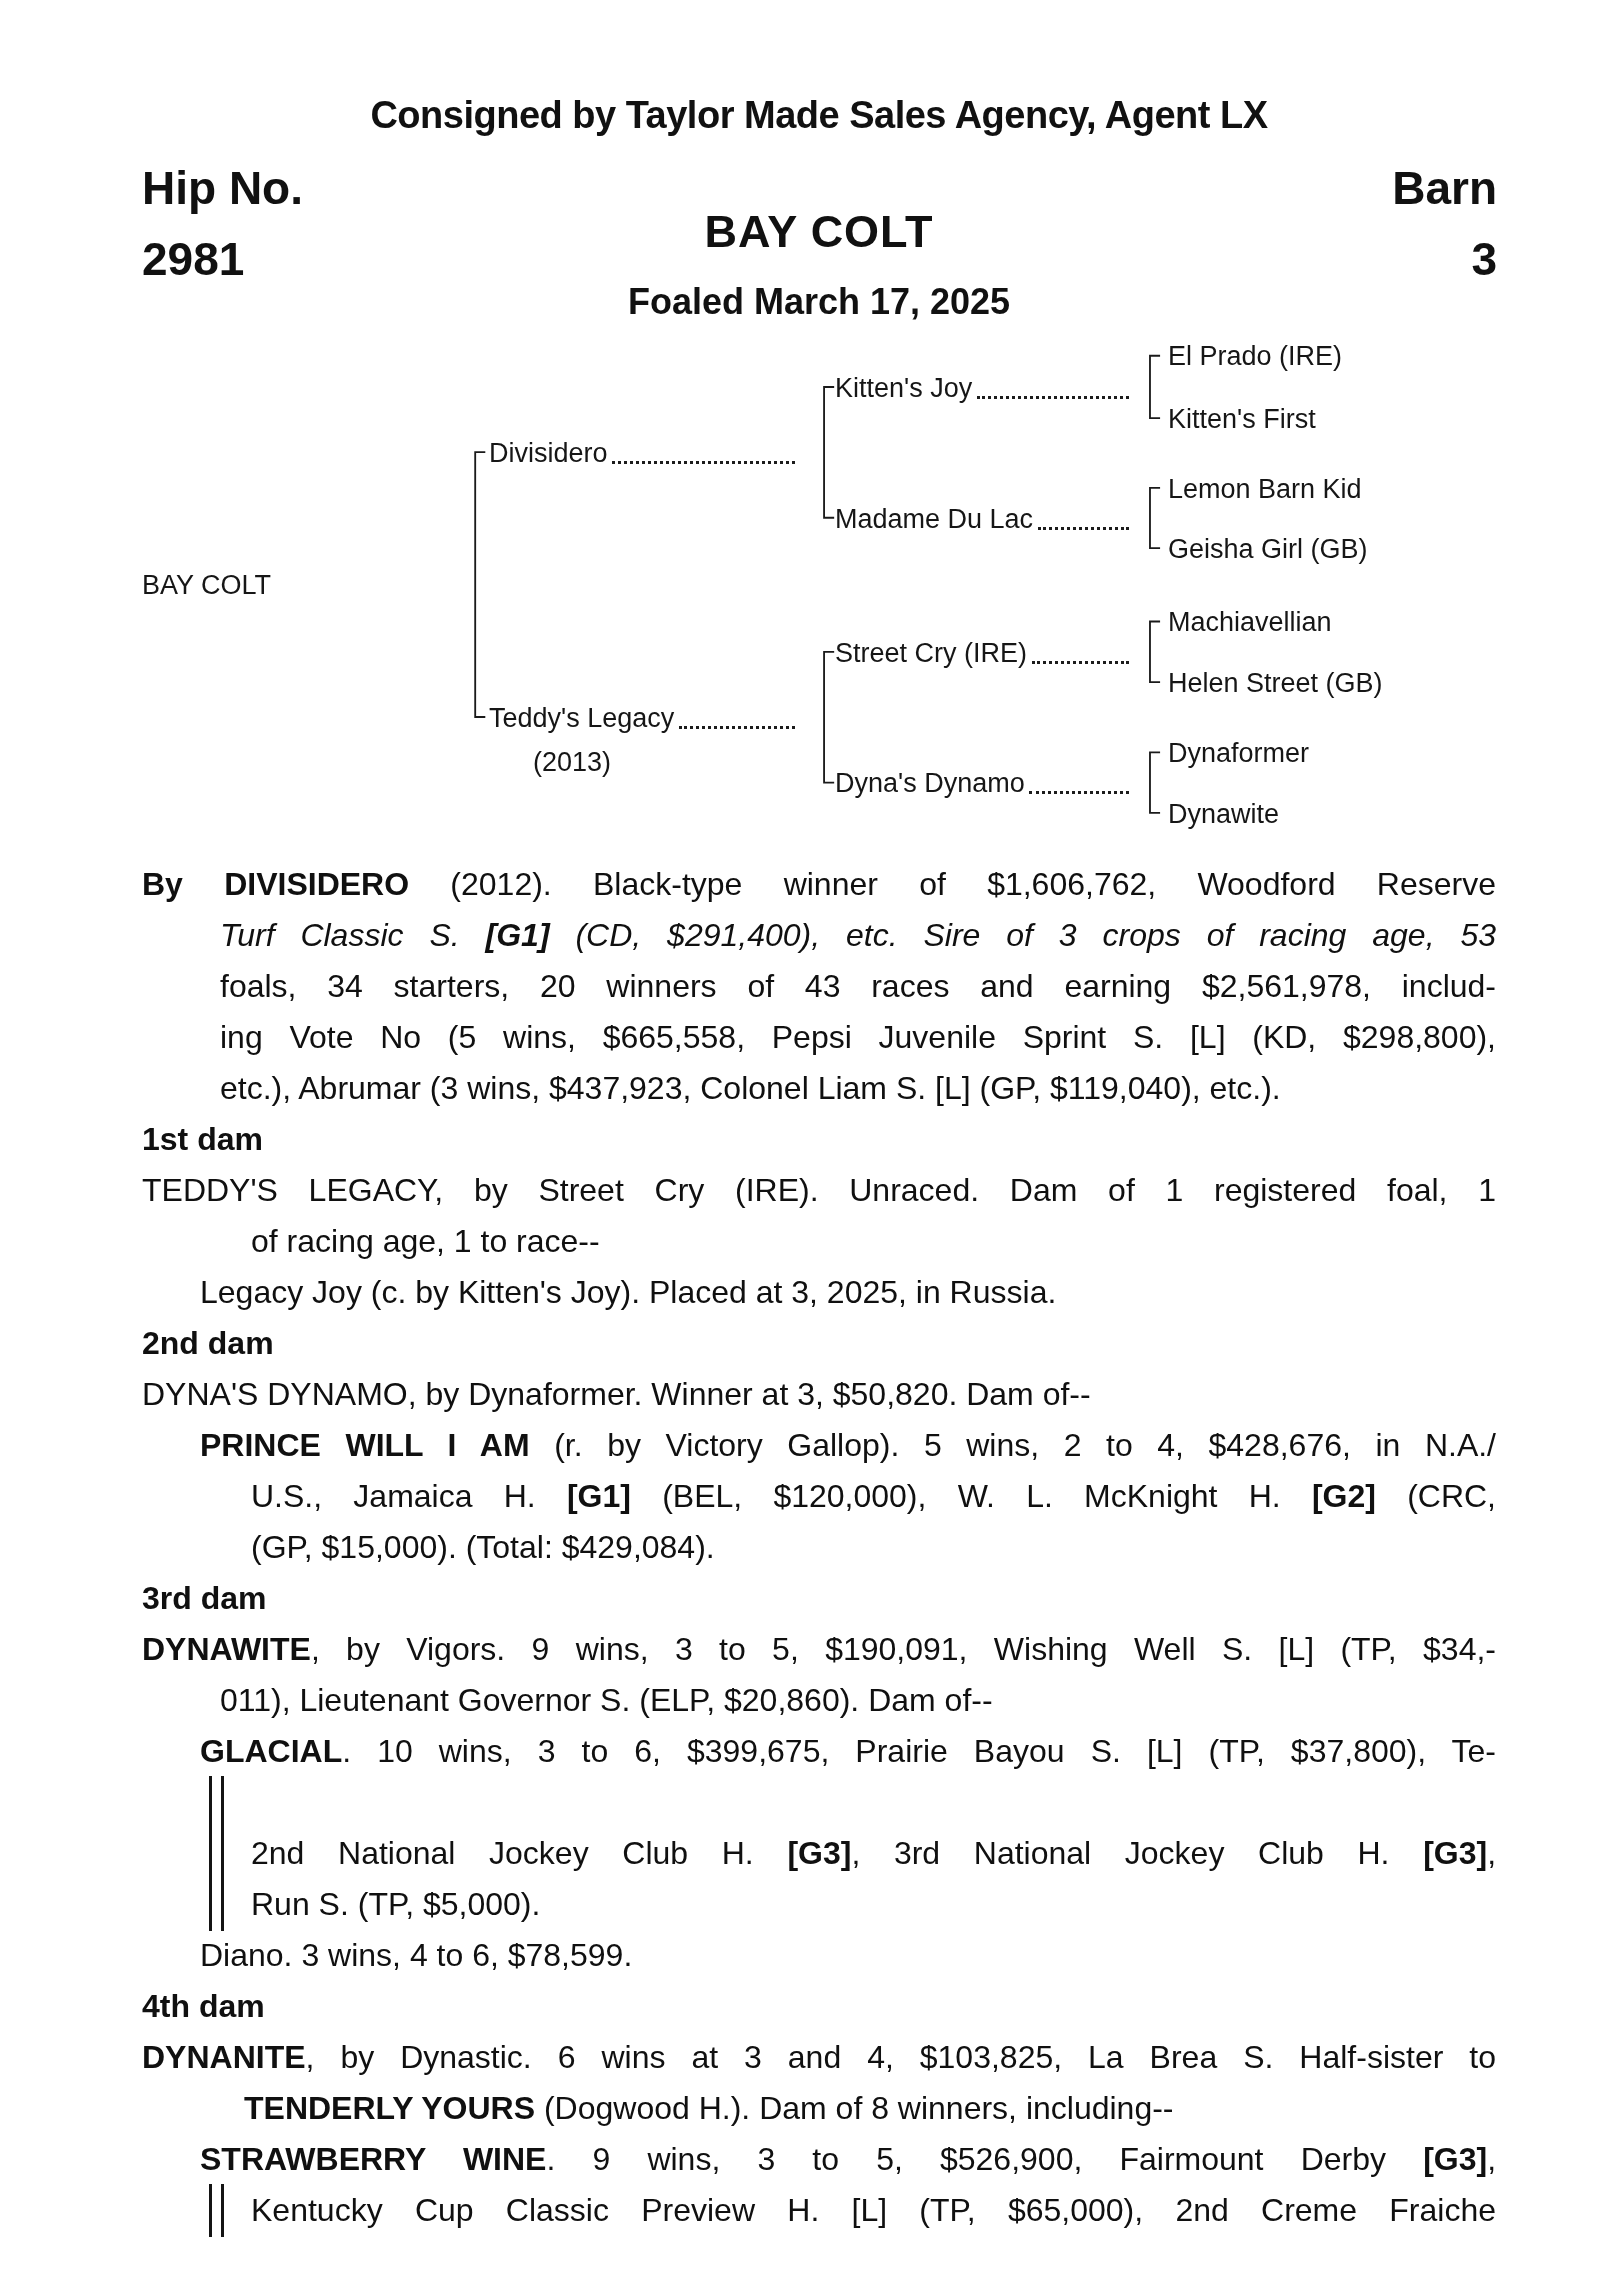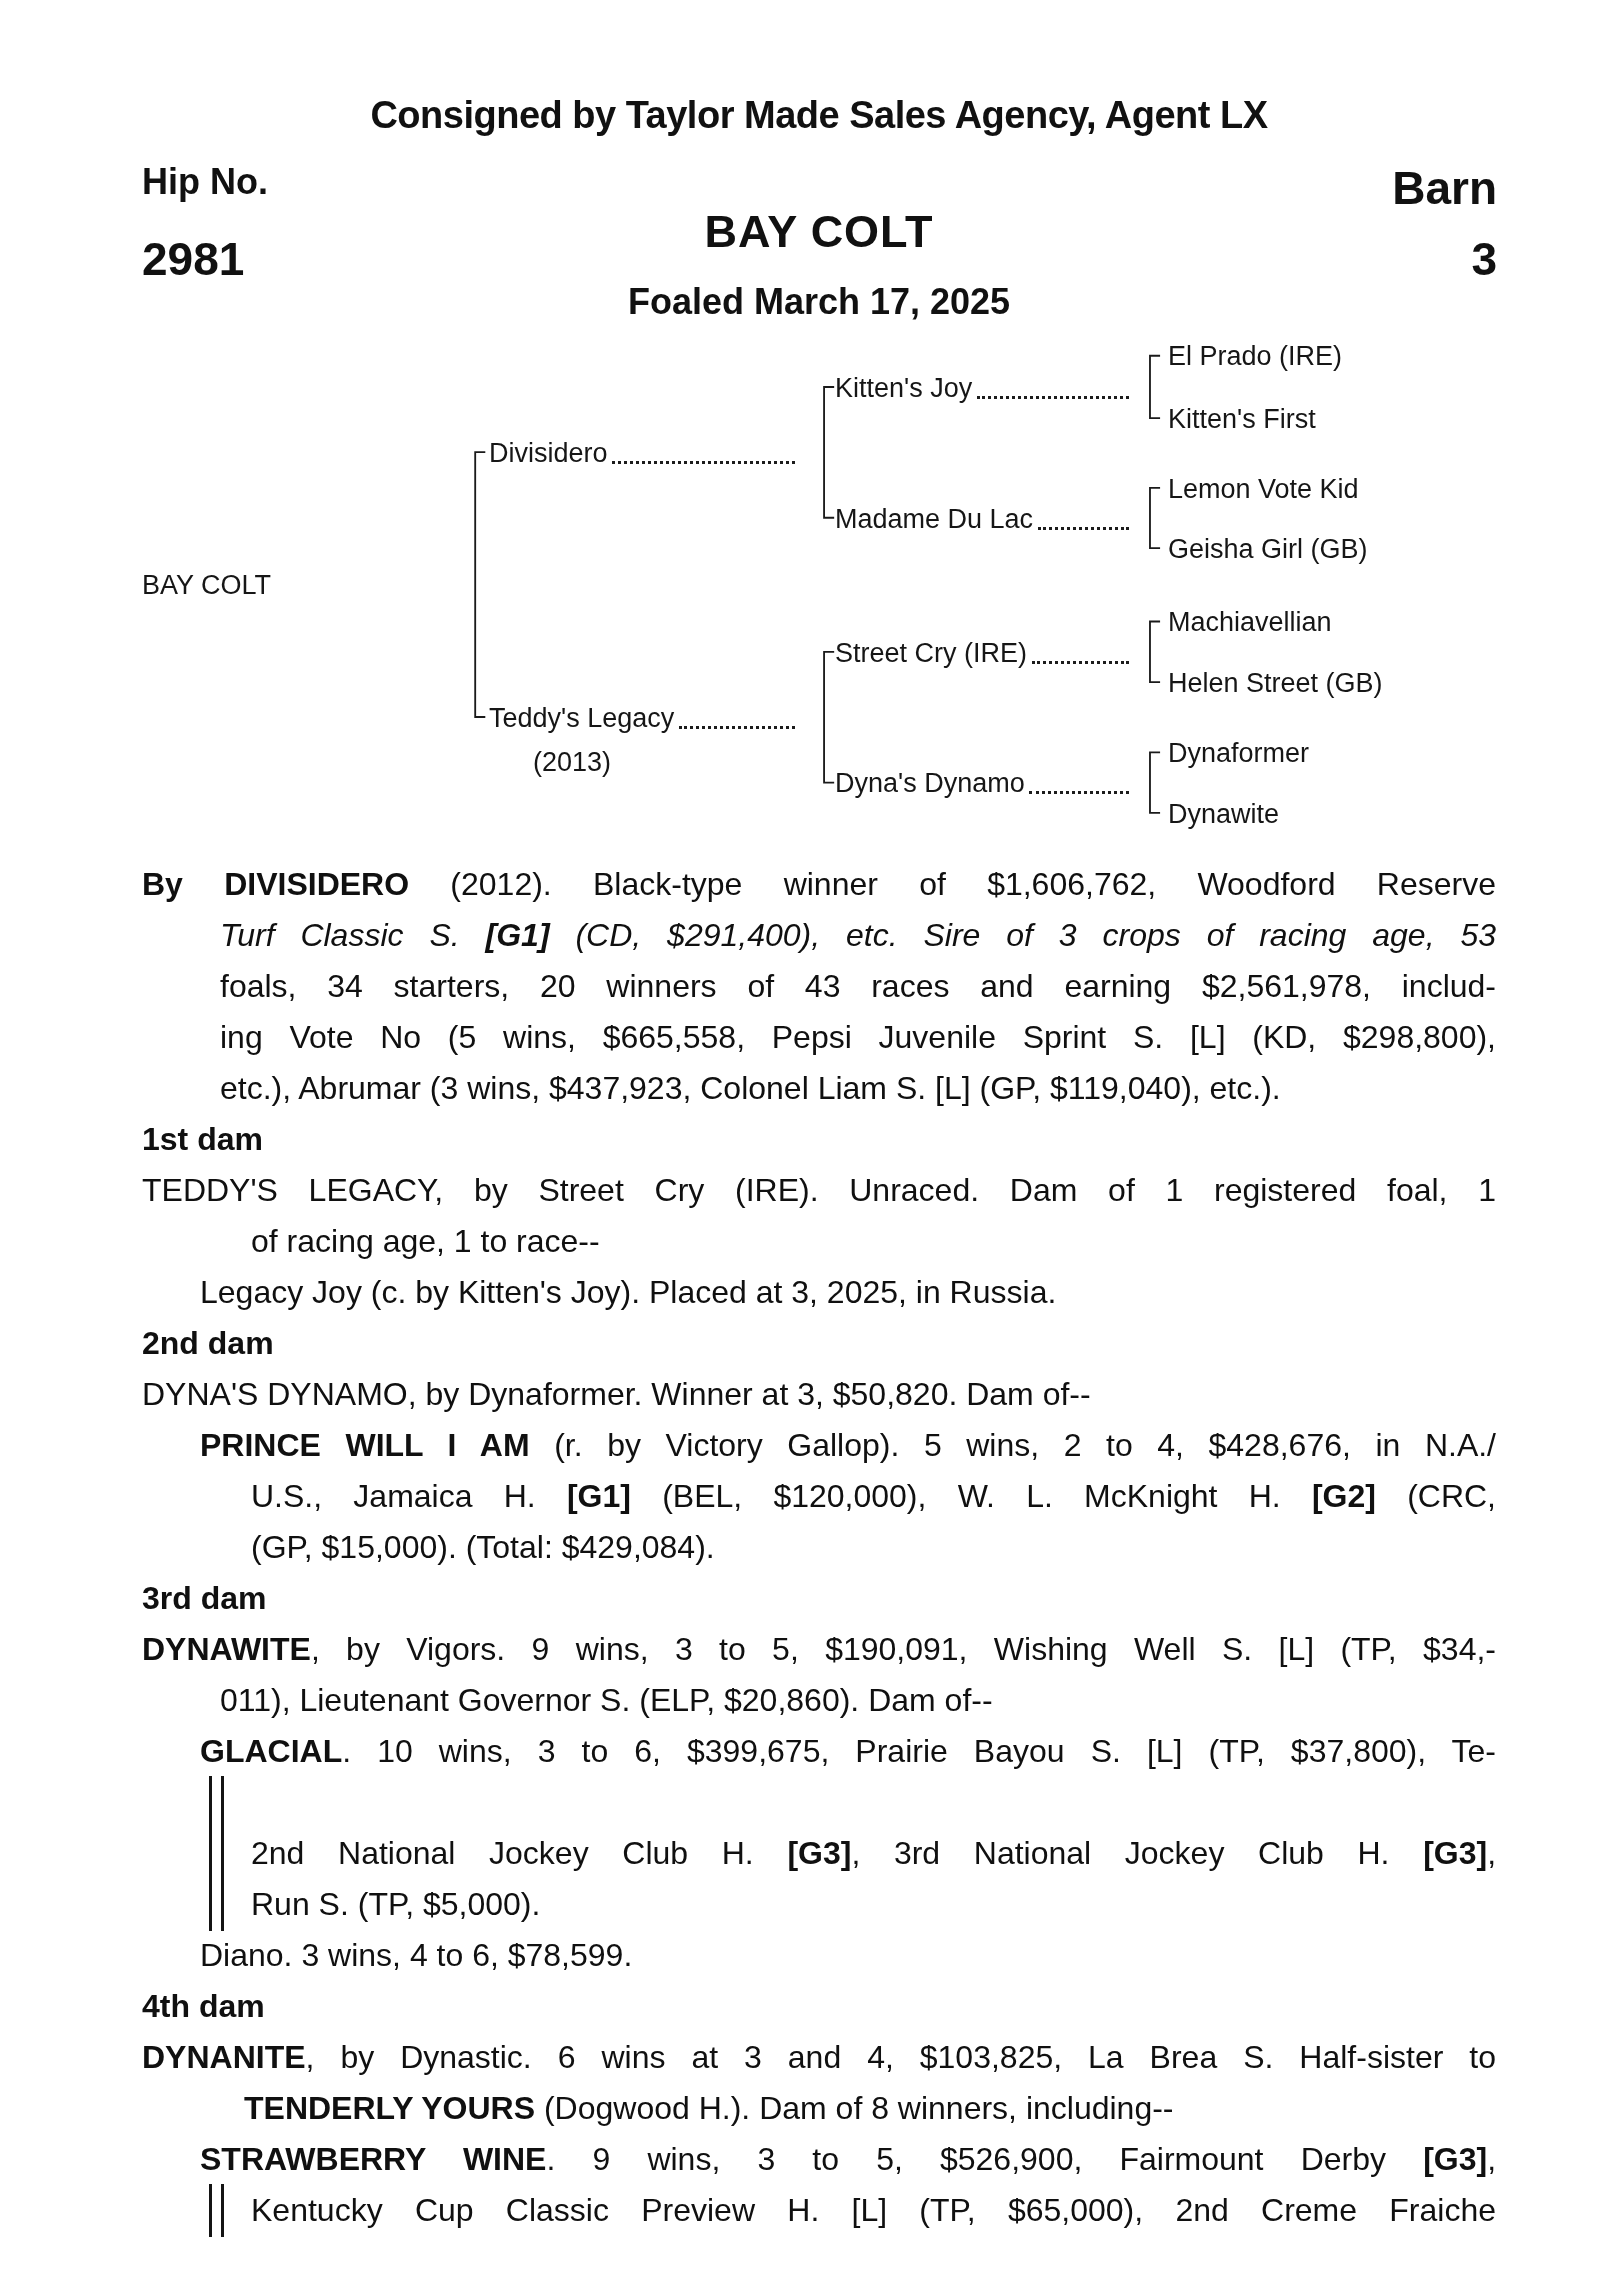--- a/index.html
+++ b/index.html
@@ -9,21 +9,21 @@
     background:#ffffff;
     color:#111111;
     font-family:"Liberation Sans", sans-serif;
     overflow:hidden;
   }
   
   .consignor{
     position:absolute;left:142px;top:94px;width:1354px;
     text-align:center;font-size:38px;font-weight:bold;letter-spacing:-0.5px;
   }
-  .hip-label{position:absolute;left:142px;top:161px;font-size:36px;font-weight:bold;}
+  .hip-label{position:absolute;left:142px;top:161px;font-size:46px;font-weight:bold;}
   .hip-number{position:absolute;left:142px;top:232px;font-size:46px;font-weight:bold;}
   .barn-label{position:absolute;right:119px;top:161px;font-size:46px;font-weight:bold;text-align:right;}
   .barn-number{position:absolute;right:119px;top:232px;font-size:46px;font-weight:bold;text-align:right;}
   .page-title{
     position:absolute;left:142px;top:206px;width:1354px;
     text-align:center;font-size:45px;font-weight:bold;letter-spacing:0.9px;
   }
   .foaled{
     position:absolute;left:142px;top:281px;width:1354px;
     text-align:center;font-size:36px;font-weight:bold;
@@ -108,21 +108,21 @@
     <span class="leader"></span>
   </div>
 
   <div class="tnode" style="left:1168px;top:337px;">
     <span class="tname">El Prado (IRE)</span>
   </div>
   <div class="tnode" style="left:1168px;top:400px;">
     <span class="tname">Kitten's First</span>
   </div>
   <div class="tnode" style="left:1168px;top:470px;">
-    <span class="tname">Lemon Vote Kid</span>
+    <span class="tname">Lemon Barn Kid</span>
   </div>
   <div class="tnode" style="left:1168px;top:530px;">
     <span class="tname">Geisha Girl (GB)</span>
   </div>
   <div class="tnode" style="left:1168px;top:603px;">
     <span class="tname">Machiavellian</span>
   </div>
   <div class="tnode" style="left:1168px;top:664px;">
     <span class="tname">Helen Street (GB)</span>
   </div>

